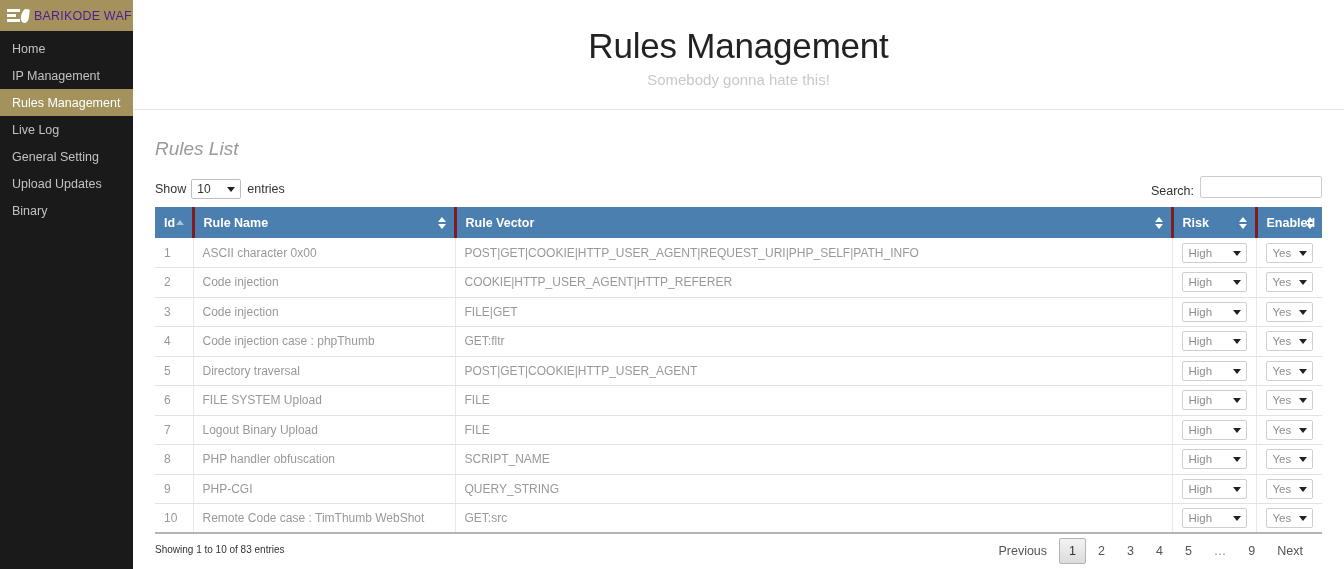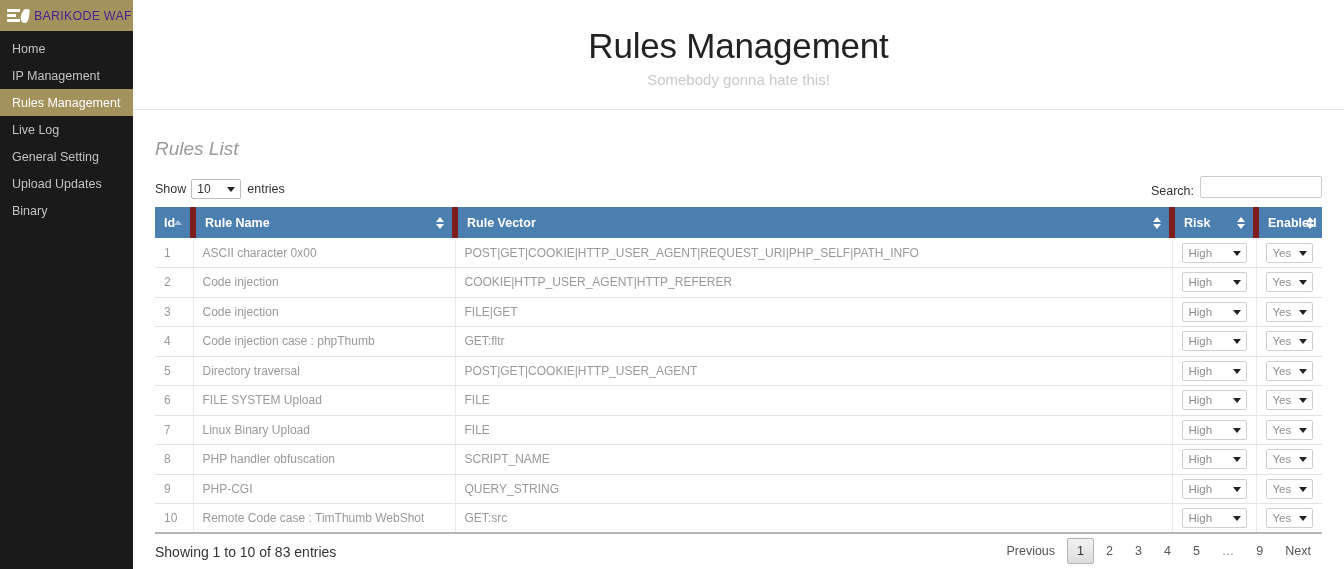--- a/index.html
+++ b/index.html
@@ -161,21 +161,21 @@
     margin-top: 1px;
   }
   table.rules thead th {
     background: #4a7fb0;
     color: #ffffff;
     font-size: 12.5px;
     font-weight: bold;
     text-align: left;
     height: 31px;
     padding: 0 9px;
-    border-right: 6px solid #7f1d1d;
+    border-right: 3px solid #7f1d1d;
     position: relative;
     white-space: nowrap;
     cursor: pointer;
   }
   table.rules thead th:last-child { border-right: none; }
   .sort-icon {
     position: absolute; right: 8px; top: 50%;
     margin-top: -6px;
     width: 8px; height: 12px;
   }
@@ -230,25 +230,25 @@
   }
 
   
   #table-footer {
     position: relative;
     height: 34px;
     margin-top: 0;
   }
   #showing-info {
     position: absolute; left: 0; top: 10px;
-    font-size: 14px;
+    font-size: 10px;
     color: #333;
   }
   #pagination {
-    position: absolute; right: 0; top: 4px;
+    position: absolute; right: 8px; top: 4px;
     display: flex; align-items: center;
   }
   .page-btn {
     min-width: 13px;
     height: 26px;
     padding: 0 9px;
     margin: 0 1px;
     display: flex; align-items: center; justify-content: center;
     font-size: 12.5px;
     color: #555;
@@ -398,21 +398,21 @@
         </tr>
         <tr>
           <td>6</td>
           <td>FILE SYSTEM Upload</td>
           <td>FILE</td>
           <td class="cell-select"><span class="sel-wrap"><select class="cell-sel"><option value="High">High</option><option value="Medium">Medium</option><option value="Low">Low</option></select><span class="caret"></span></span></td>
           <td class="cell-select"><span class="sel-wrap"><select class="cell-sel"><option value="Yes">Yes</option><option value="No">No</option></select><span class="caret"></span></span></td>
         </tr>
         <tr>
           <td>7</td>
-          <td>Linux Binary Upload</td>
+          <td>Logout Binary Upload</td>
           <td>FILE</td>
           <td class="cell-select"><span class="sel-wrap"><select class="cell-sel"><option value="High">High</option><option value="Medium">Medium</option><option value="Low">Low</option></select><span class="caret"></span></span></td>
           <td class="cell-select"><span class="sel-wrap"><select class="cell-sel"><option value="Yes">Yes</option><option value="No">No</option></select><span class="caret"></span></span></td>
         </tr>
         <tr>
           <td>8</td>
           <td>PHP handler obfuscation</td>
           <td>SCRIPT_NAME</td>
           <td class="cell-select"><span class="sel-wrap"><select class="cell-sel"><option value="High">High</option><option value="Medium">Medium</option><option value="Low">Low</option></select><span class="caret"></span></span></td>
           <td class="cell-select"><span class="sel-wrap"><select class="cell-sel"><option value="Yes">Yes</option><option value="No">No</option></select><span class="caret"></span></span></td>

